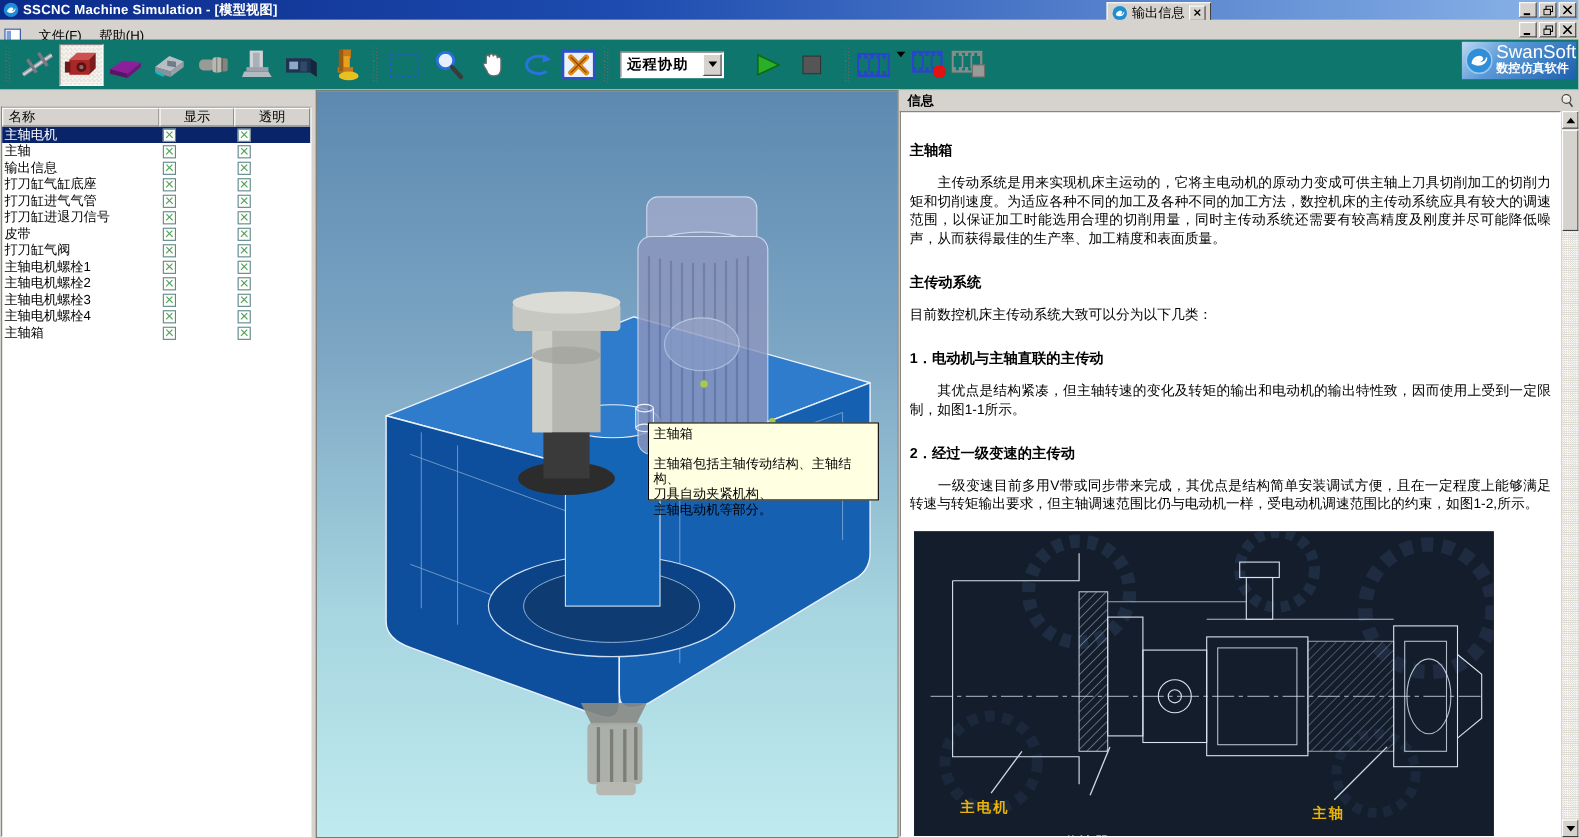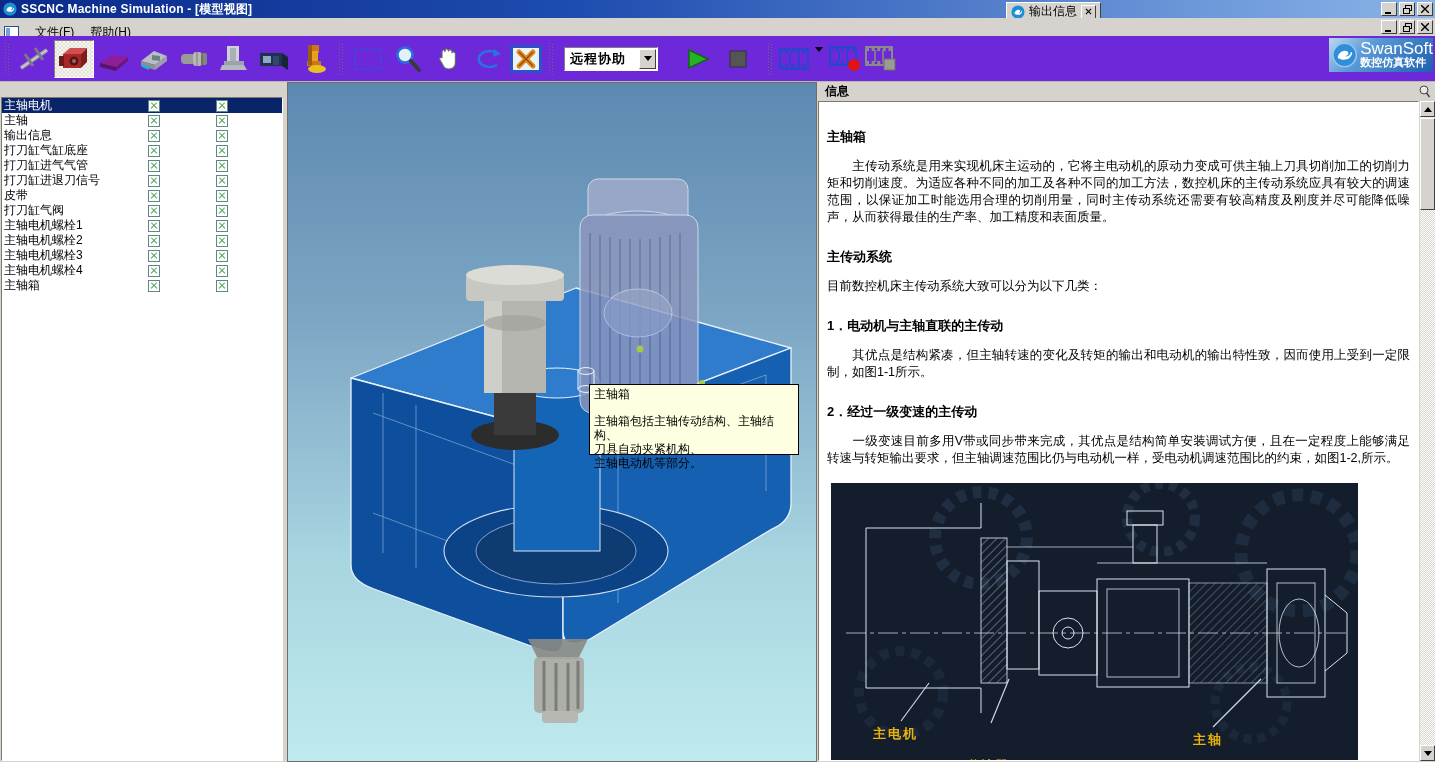--- a/index.html
+++ b/index.html
@@ -26,21 +26,21 @@
 
   
   .menubar { position:absolute; left:0; top:18px; width:1435px; height:29px; background:#d6d3ce;
     display:flex; align-items:center; border-bottom:1px solid #c0bcb4; }
   .mdi-icon { width:15px; height:13px; border:1px solid #2a4a9a; background:#fff; margin:0 8px 0 4px; position:relative; }
   .mdi-icon i { position:absolute; left:1px; top:1px; width:4px; height:9px; background:#7aa0d8; display:block; }
   .menu-item { padding:2px 8px; color:#000; }
   .childbtns { position:absolute; right:2px; top:2px; display:flex; gap:2px; }
 
   
-  .toolbar { position:absolute; left:0; top:36px; width:1435px; height:46px; background:#6d28d9;
+  .toolbar { position:absolute; left:0; top:36px; width:1435px; height:46px; background:#0f766e;
     display:flex; align-items:center; border-bottom:1px solid #bdb9b1; }
   .grip { width:4px; height:32px; margin:0 5px;
     background-image:repeating-linear-gradient(to bottom,#6a6a6a 0 1px,transparent 1px 3px),
                      repeating-linear-gradient(to bottom,#6a6a6a 0 1px,transparent 1px 3px);
     background-size:1px 100%,1px 100%; background-position:0 0,3px 1px; background-repeat:no-repeat; }
   .tbtn { width:40px; height:38px; display:flex; align-items:center; justify-content:center; }
   .tbtn.sel { background:#f2f1ec; border:1px solid; border-color:#808080 #fff #fff #808080;
     background-image:repeating-conic-gradient(#e4e2da 0 25%, #f6f5f0 0 50%); background-size:4px 4px; }
   .combo { width:94px; height:24px; background:#fff; border:1px solid; margin:0 6px;
     border-color:#808080 #fff #fff #808080; display:flex; align-items:center; position:relative; }
@@ -346,20 +346,25 @@
       <span class="t1">SwanSoft</span><br>
       <span class="t2">数控仿真软件</span>
     </span>
   </div>
 </div>
 
 <div class="main">
 
   <div class="left-panel">
     <div class="ptable">
+      <div class="thead">
+        <span class="th n">名称</span>
+        <span class="th s">显示</span>
+        <span class="th t">透明</span>
+      </div>
       <div class="trow sel">
         <span class="c-name">主轴电机</span>
         <span class="c-show">
             <span class="cb"></span>
           </span>
         <span class="c-trans">
             <span class="cb"></span>
           </span>
       </div>
       <div class="trow">

